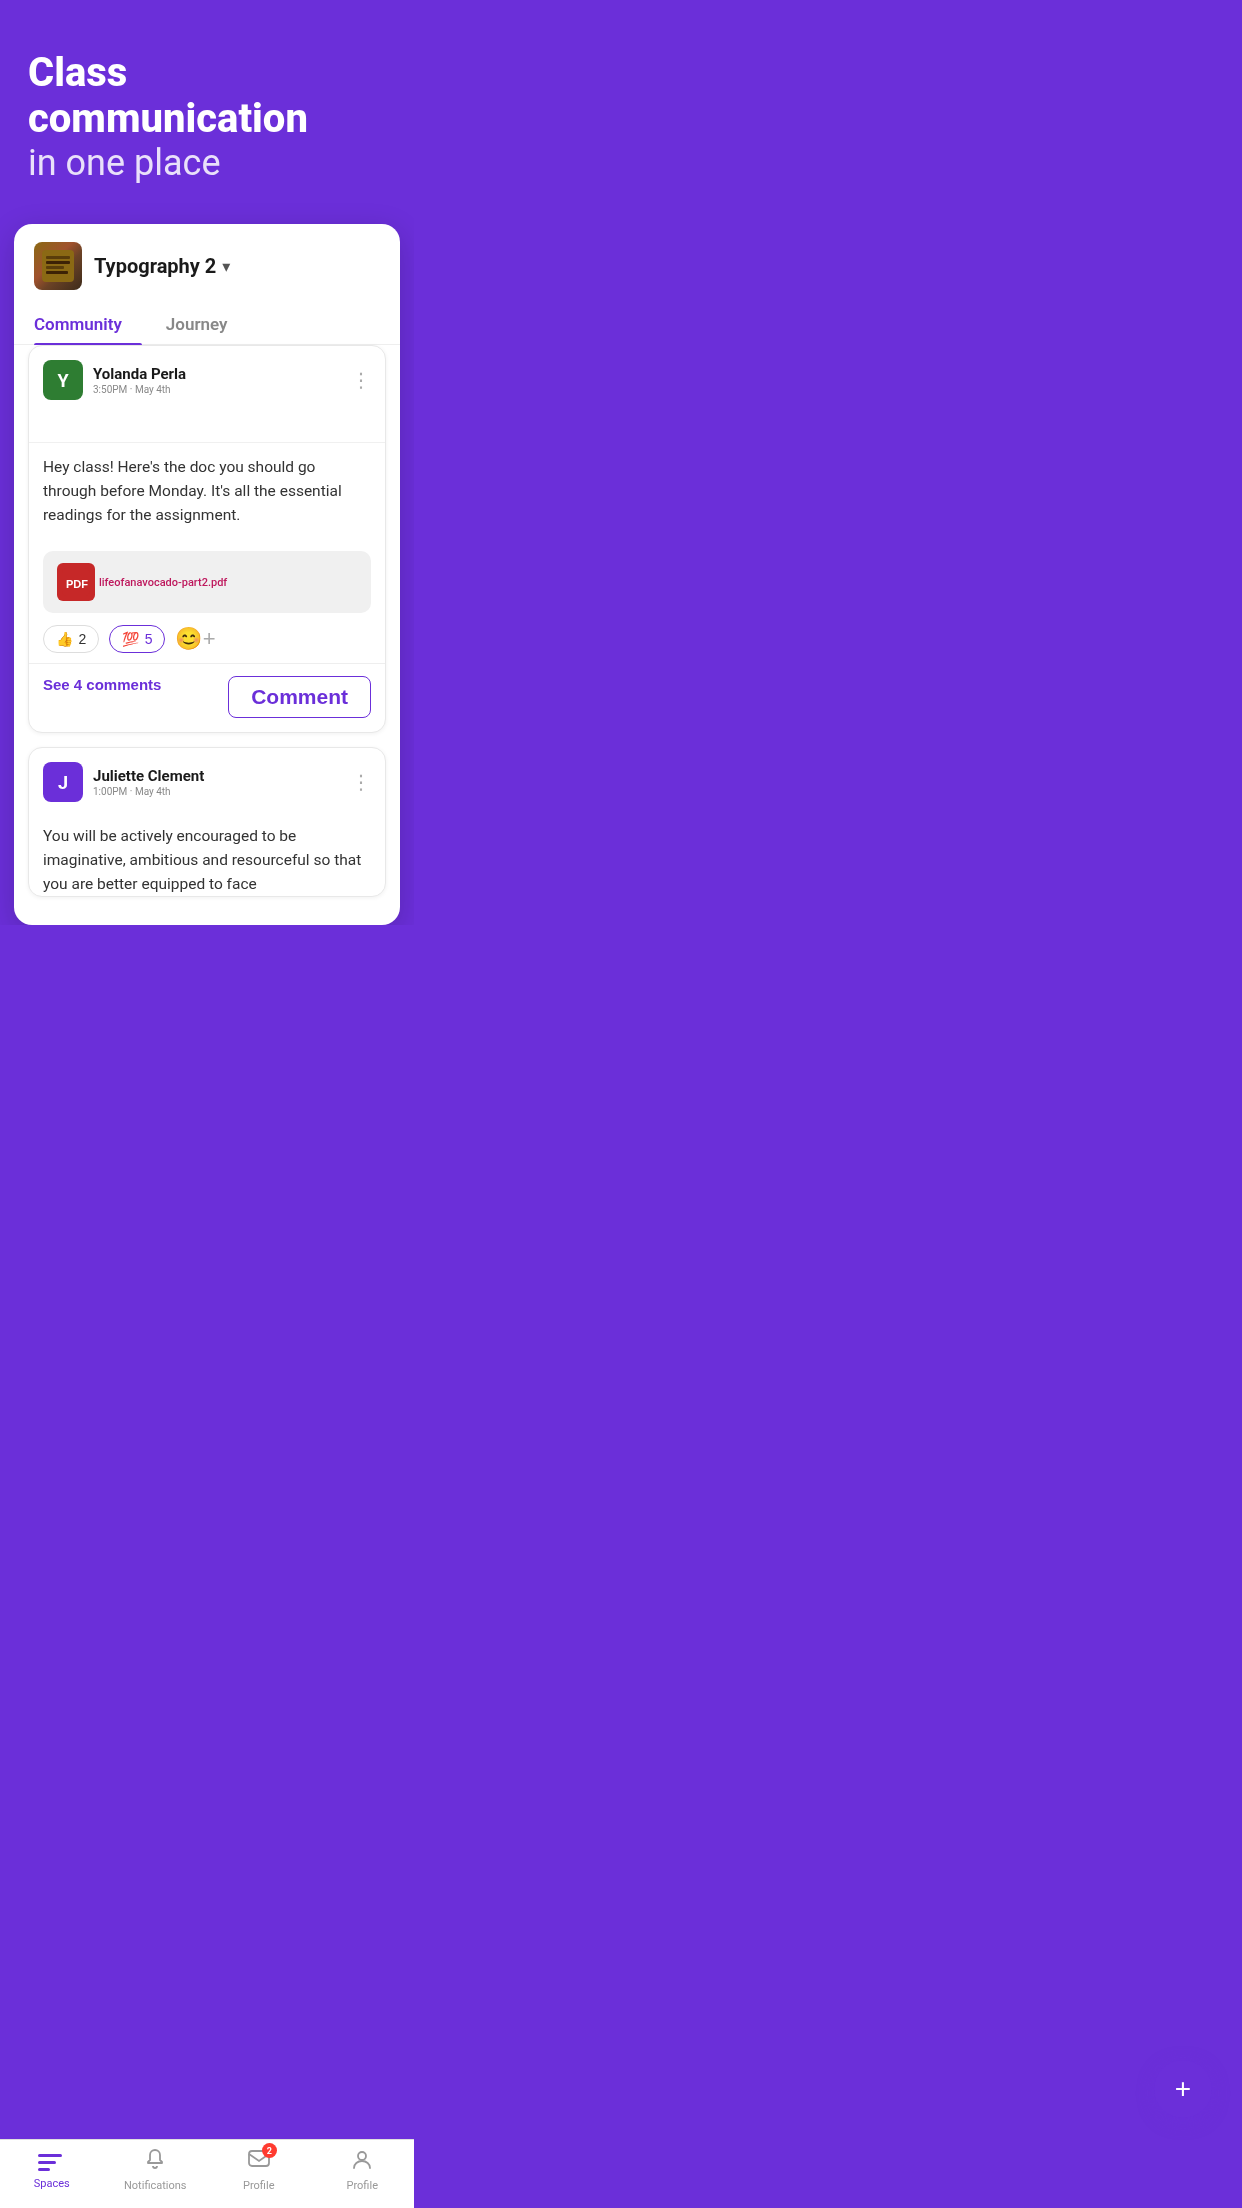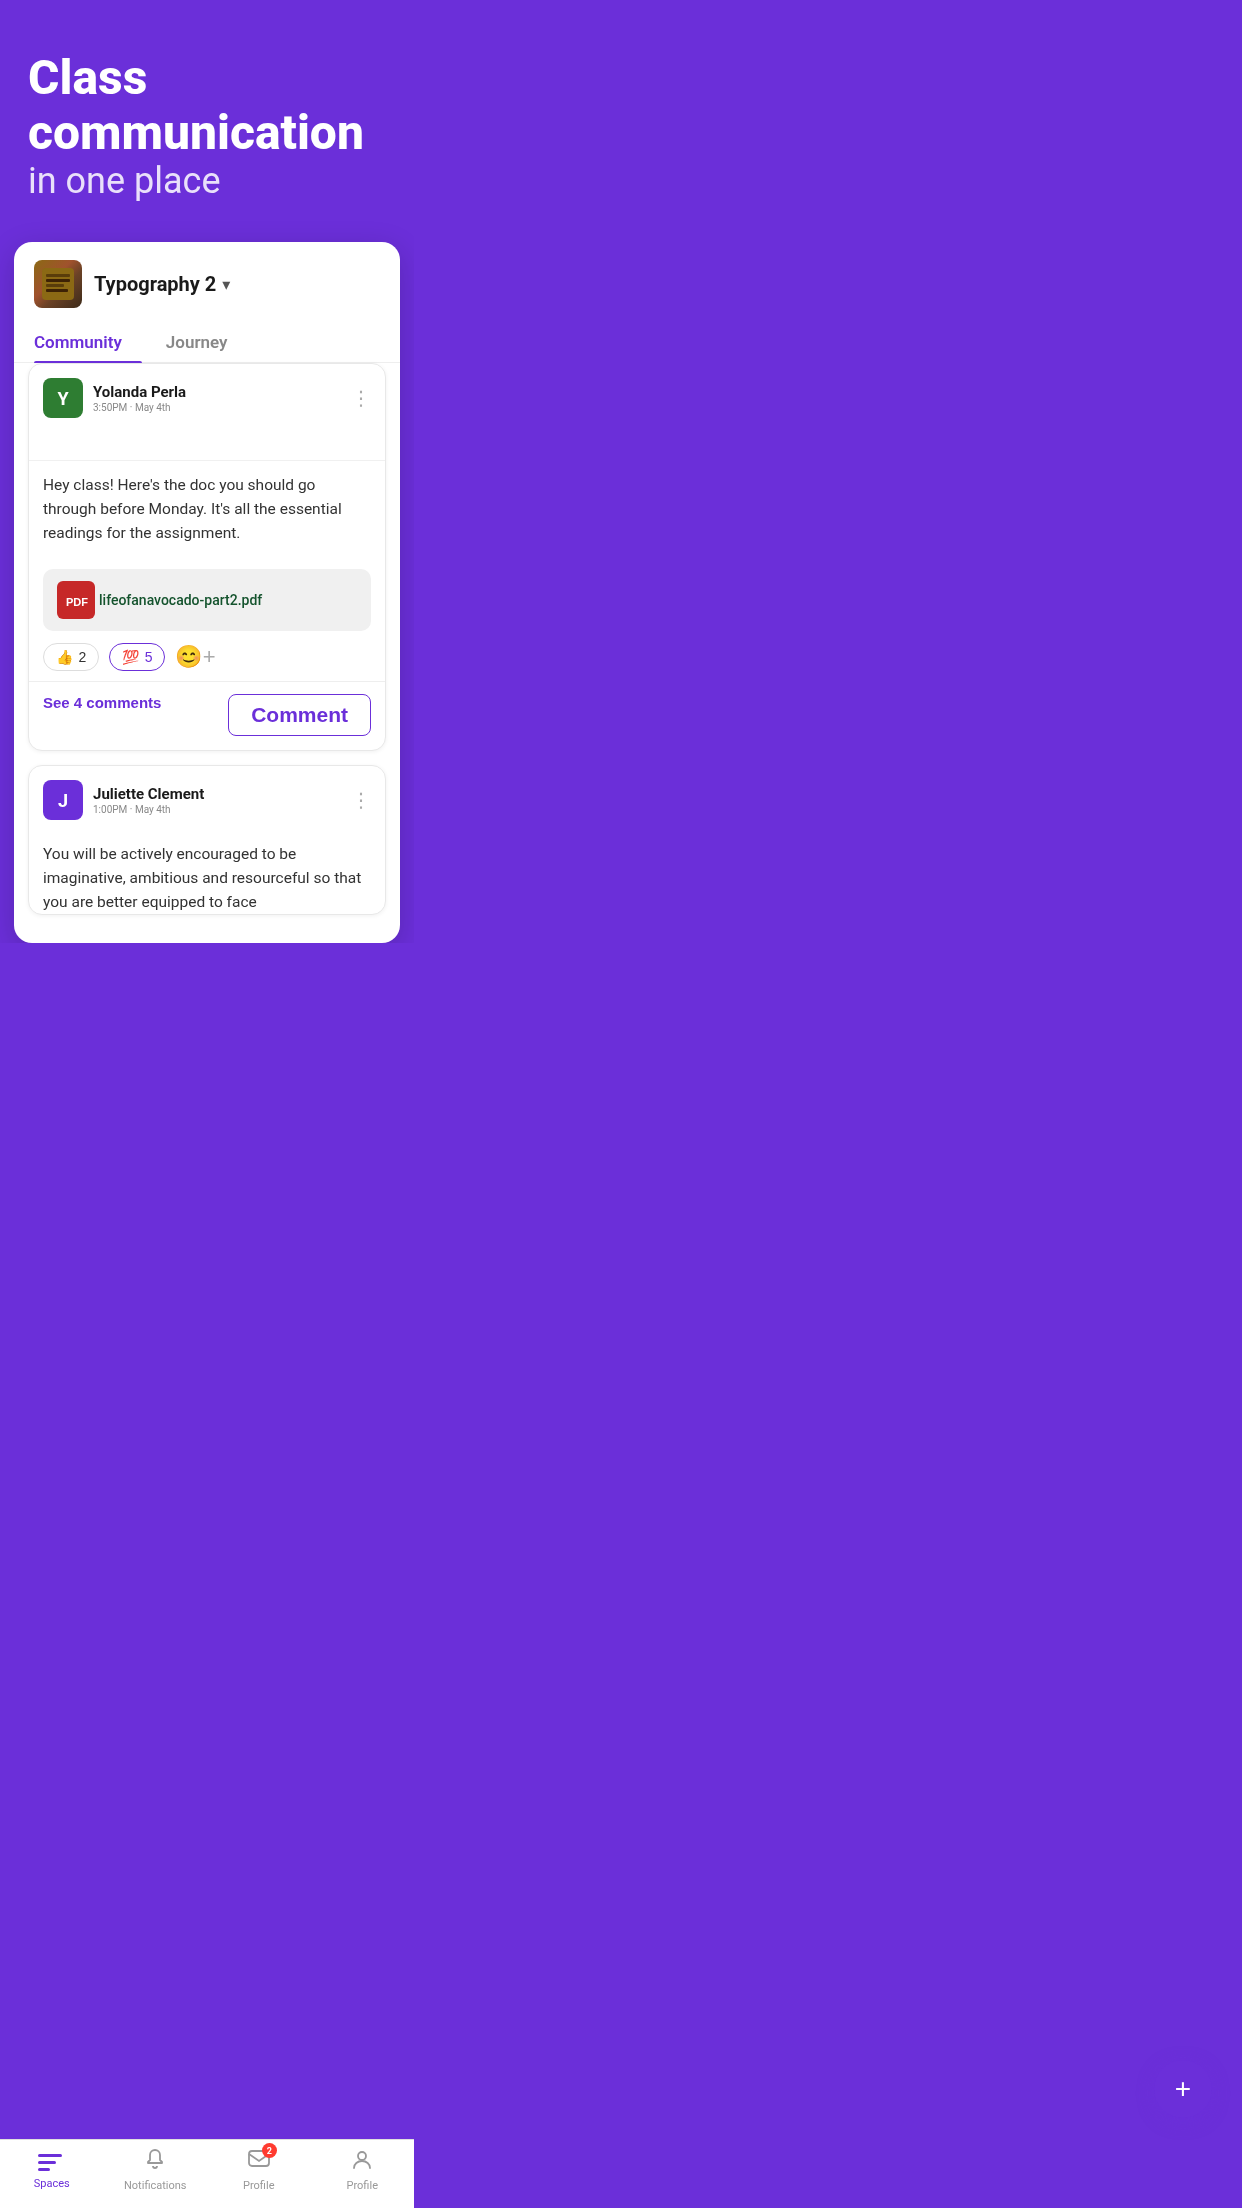--- a/index.html
+++ b/index.html
@@ -13,21 +13,21 @@
       overflow-x: hidden;
       position: relative;
     }
 
     .hero {
       padding: 50px 28px 40px;
       color: white;
     }
 
     .hero-title {
-      font-size: 48px;
+      font-size: 40px;
       font-weight: 800;
       line-height: 1.15;
       color: #fff;
     }
 
     .hero-subtitle {
       font-size: 36px;
       font-weight: 400;
       color: rgba(255,255,255,0.85);
       margin-top: 0;
@@ -241,22 +241,22 @@
       align-items: center;
       justify-content: center;
       color: white;
       font-size: 13px;
       font-weight: 700;
       flex-shrink: 0;
       position: relative;
     }
 
     .pdf-filename {
-      font-size: 14px;
-      color: #14532d;
+      font-size: 11px;
+      color: #be185d;
       font-weight: 500;
     }
 
     .reactions-row {
       display: flex;
       align-items: center;
       gap: 10px;
       padding: 12px 14px 10px;
     }
 

